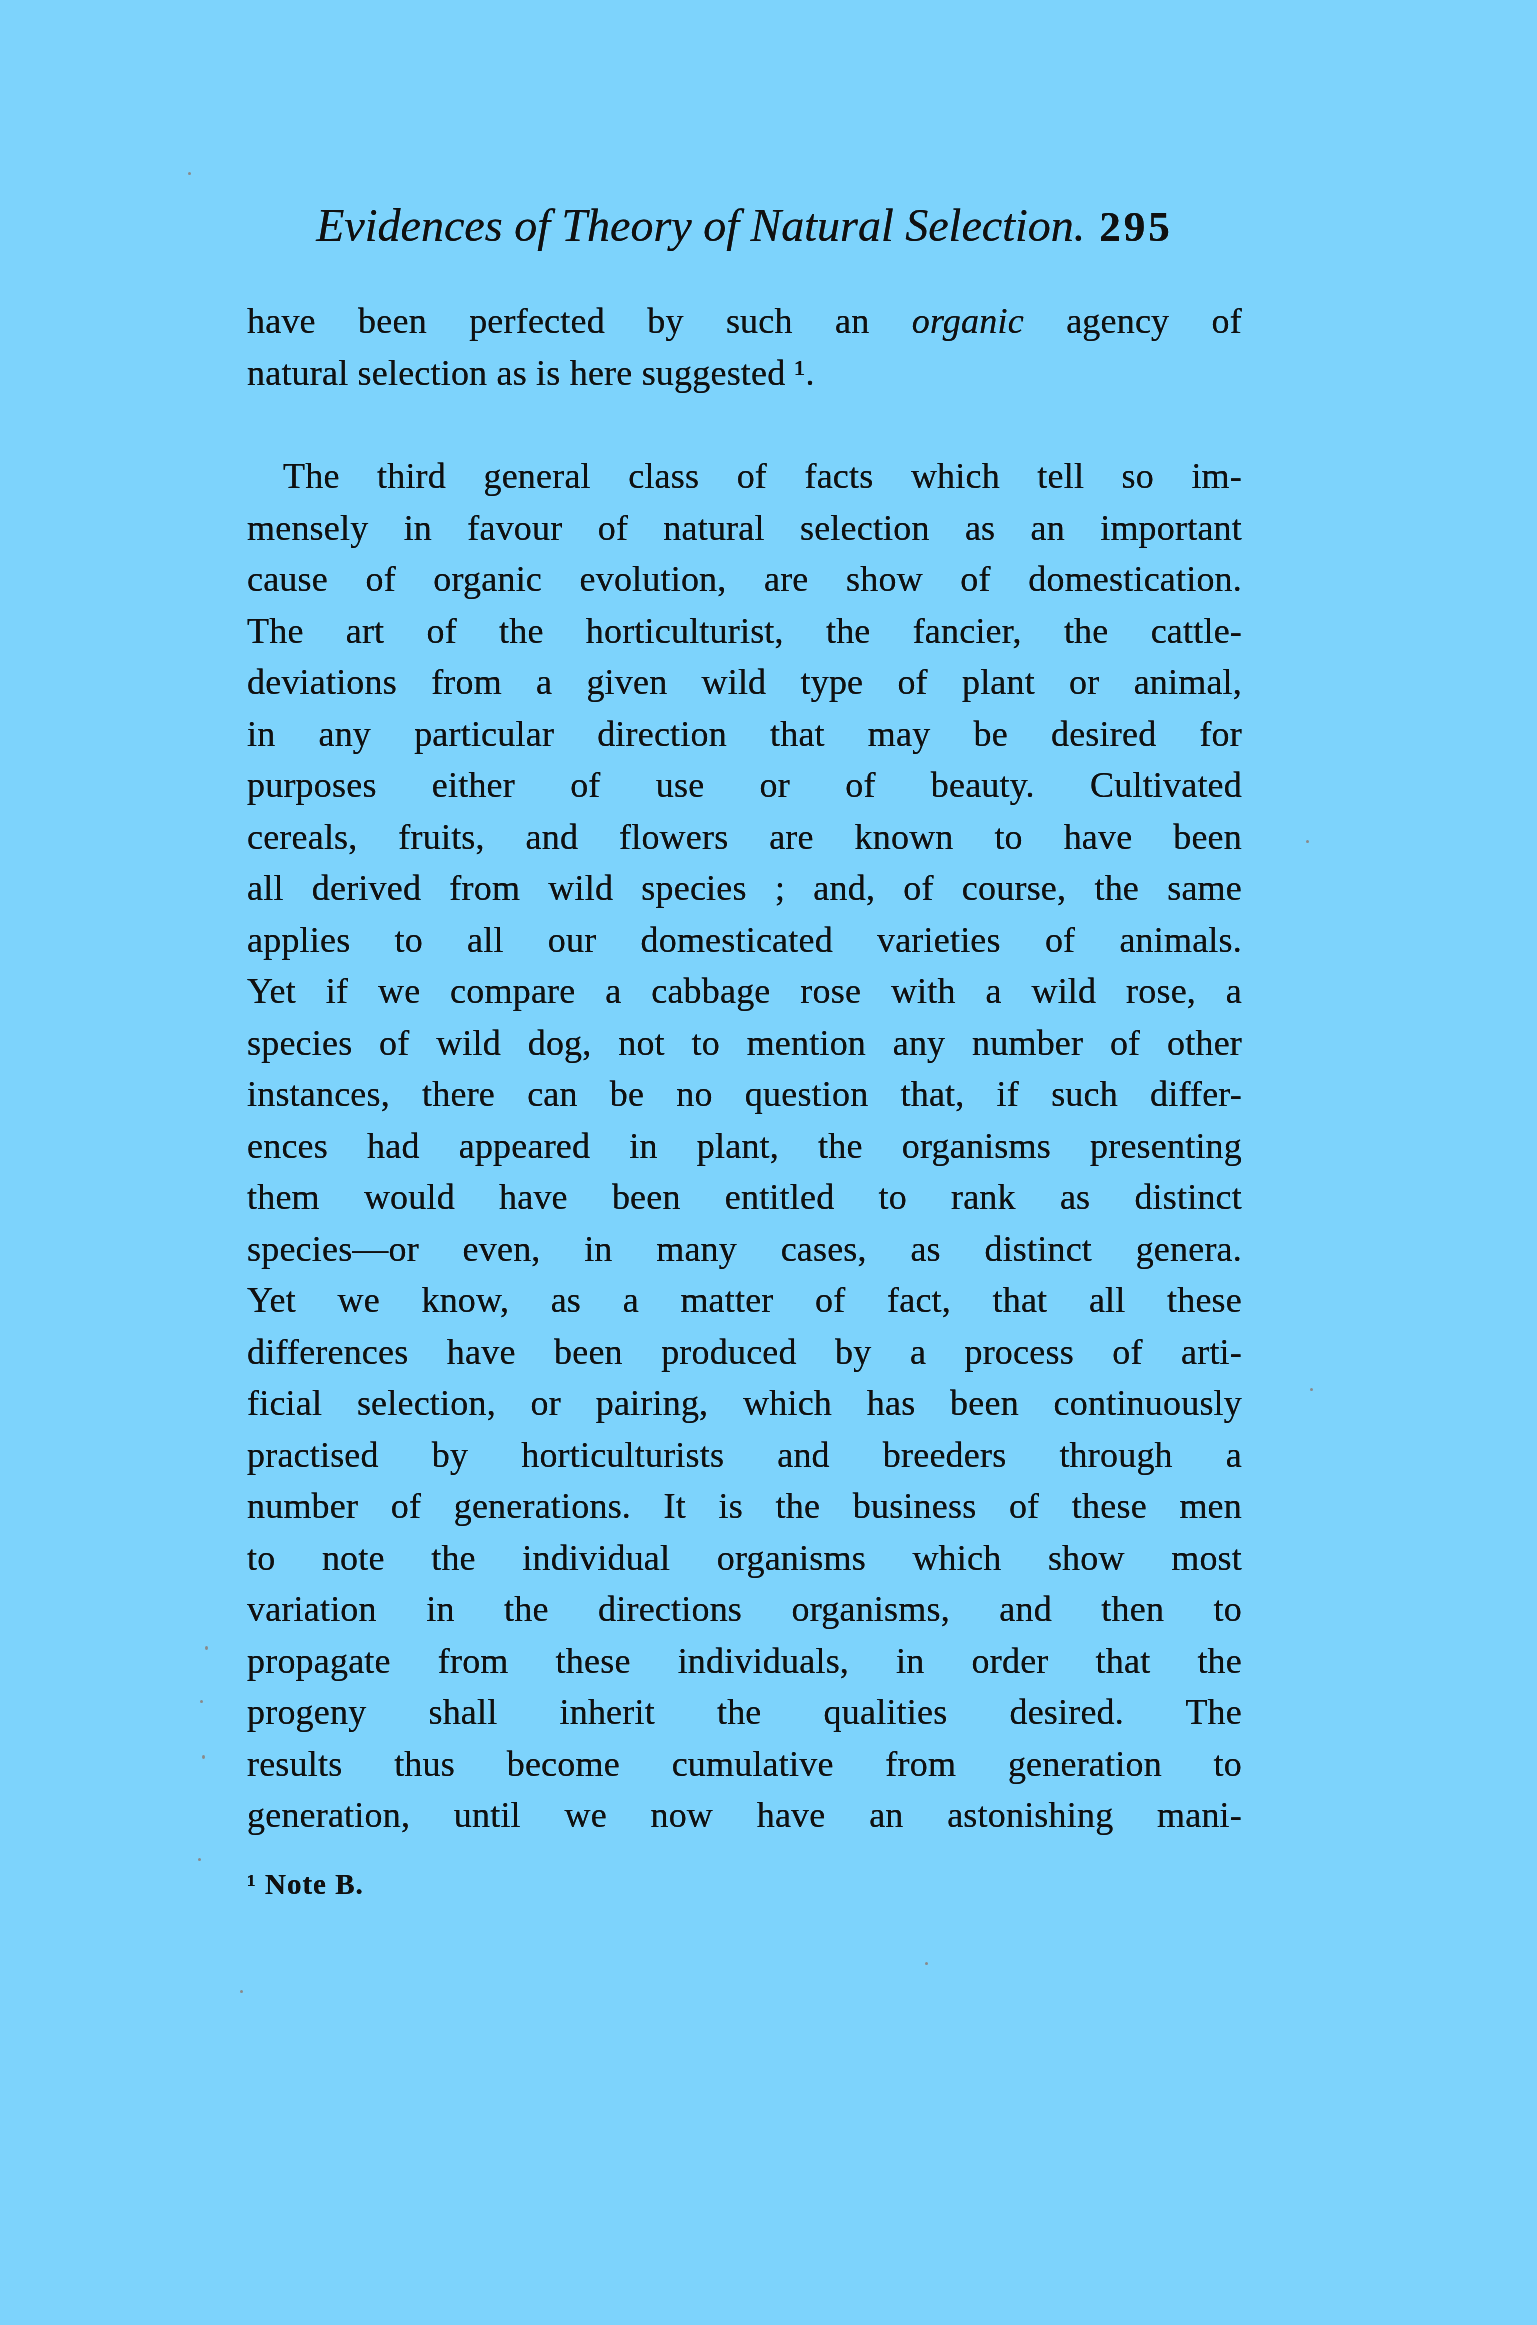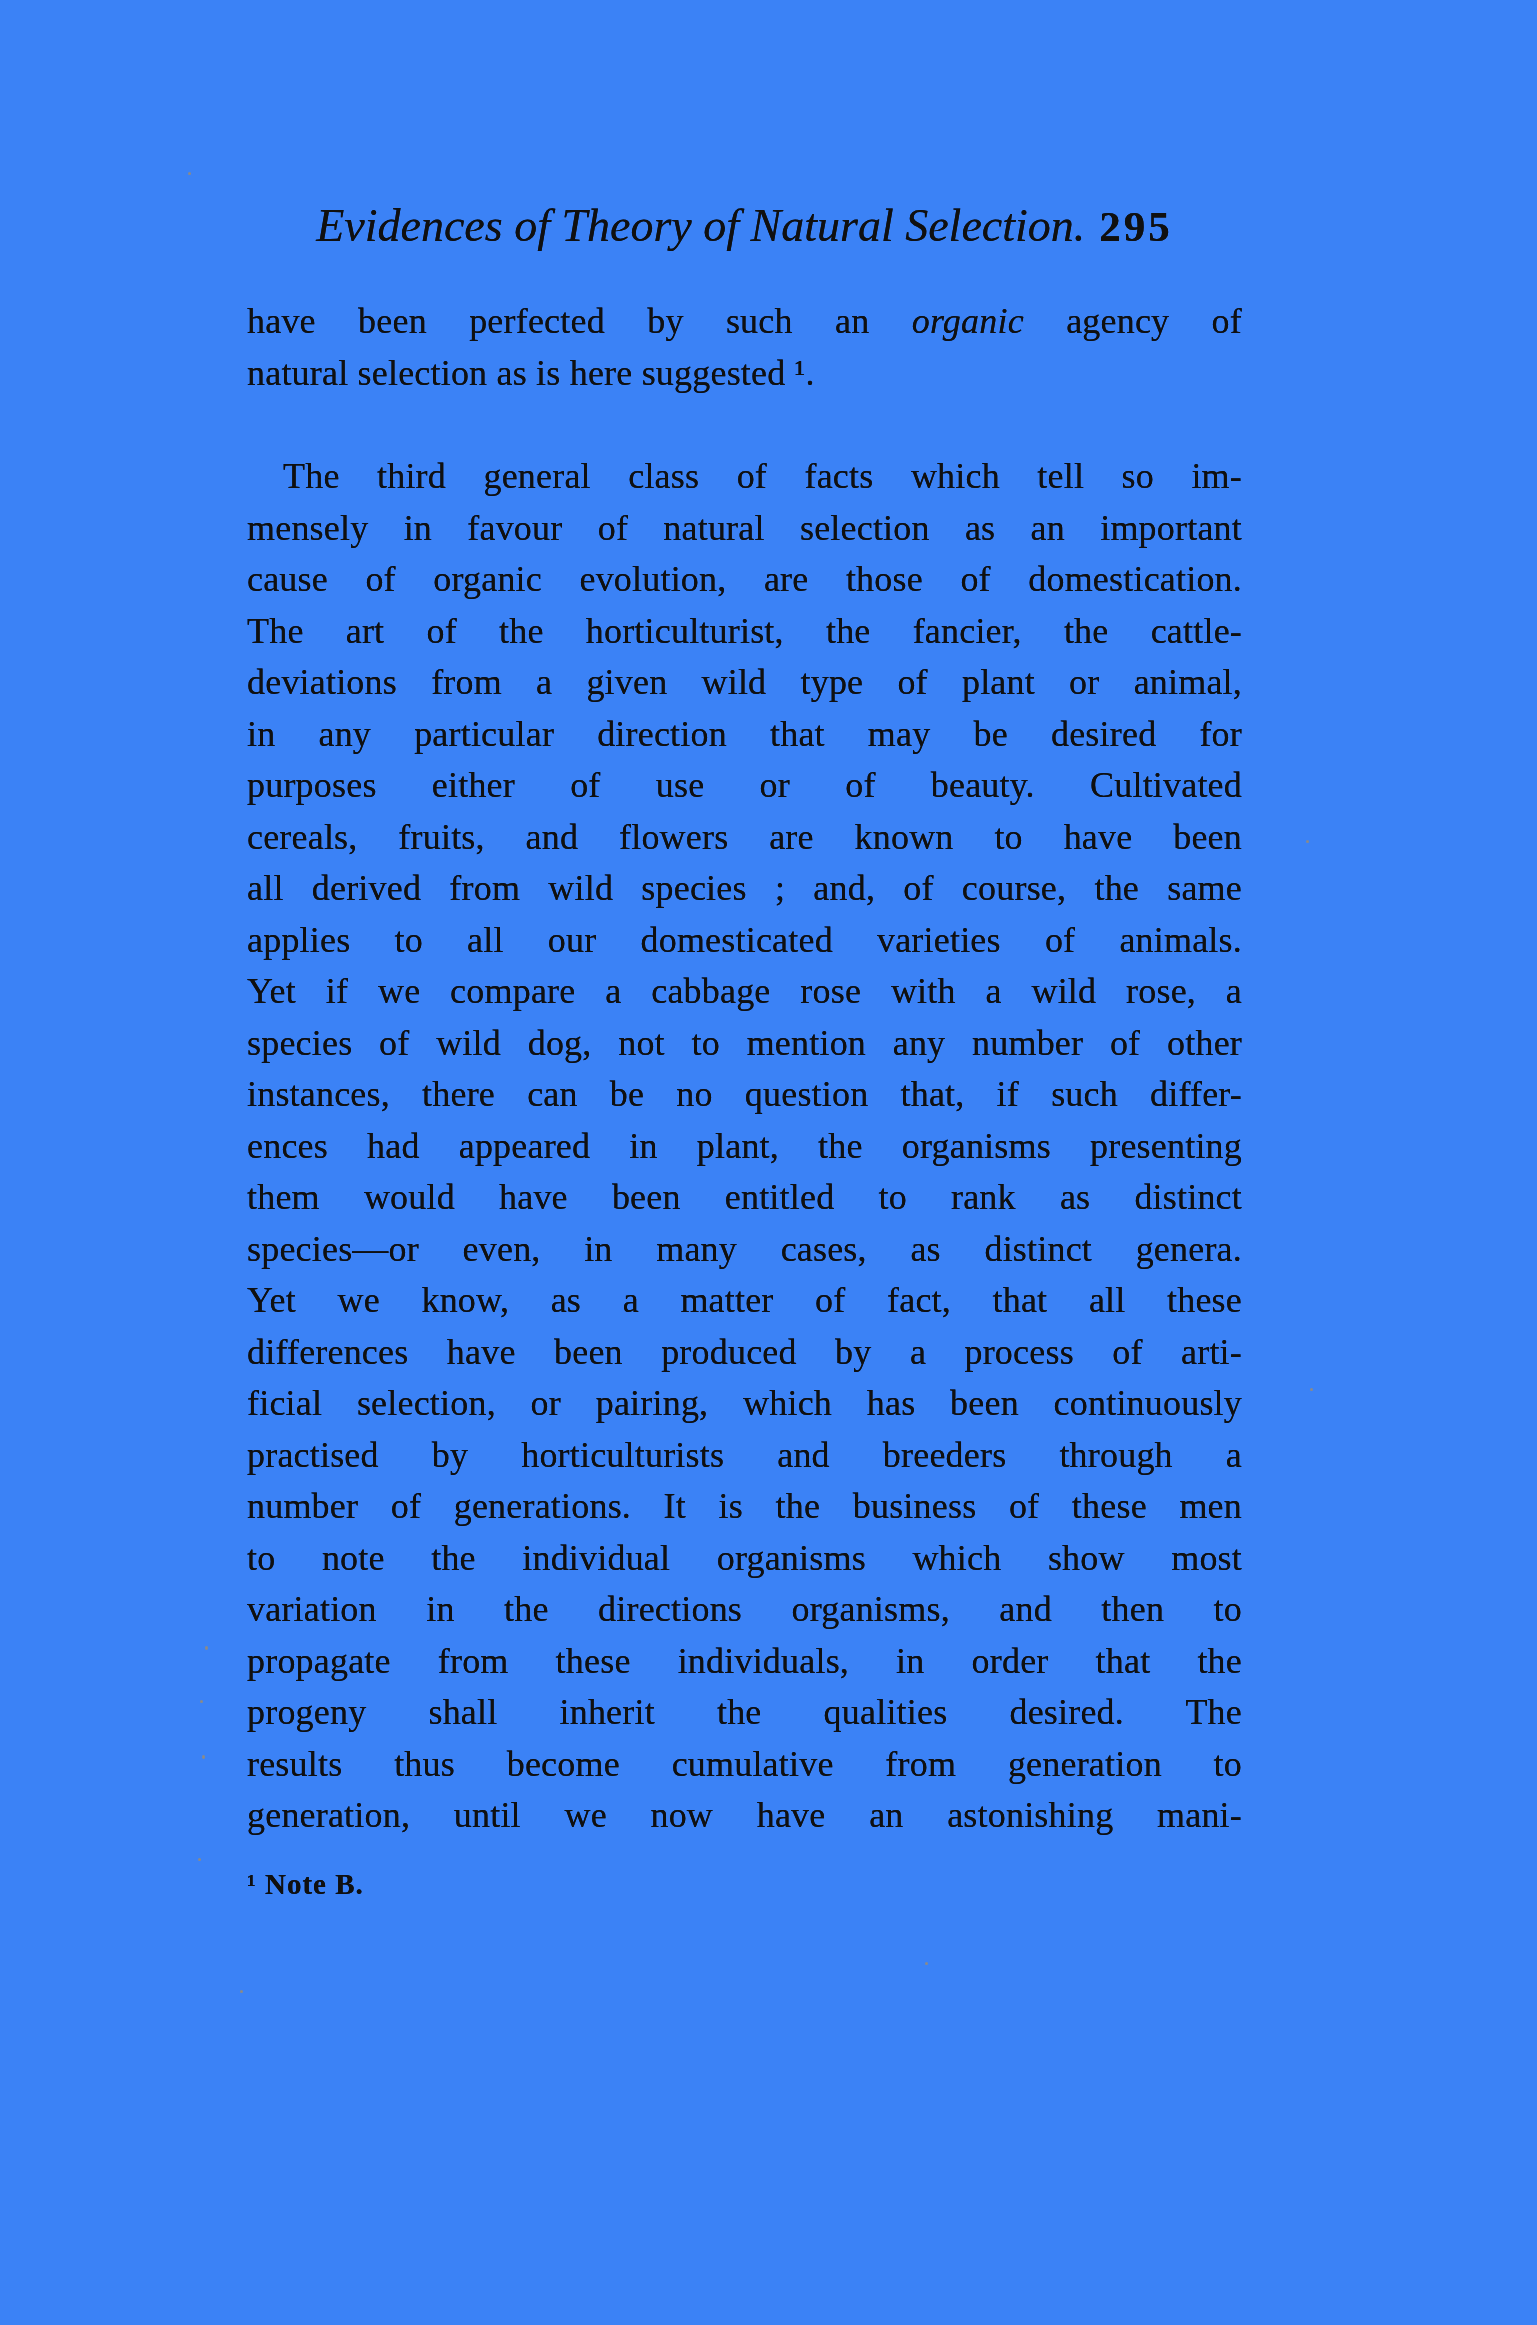--- a/index.html
+++ b/index.html
@@ -9,21 +9,21 @@
     height: 2325px;
     background: #ffffff;
     overflow: hidden;
     font-family: "Liberation Serif", serif;
     color: #101010;
   }
   .page {
     position: relative;
     width: 1537px;
     height: 2325px;
-    background: #3b82f6;
+    background: #7dd3fc;
   }
   .running-header {
     position: absolute;
     left: 247px;
     top: 200px;
     width: 995px;
     text-align: center;
     font-style: italic;
     font-size: 46px;
     line-height: 52px;
@@ -83,21 +83,21 @@
 
   <div class="page-body">
 
   <div class="paragraph">
         <div class="line">have been perfected by such an <i>organic</i> agency of</div>
         <div class="line last-left">natural selection as is here suggested ¹.</div>
       </div>
       <div class="paragraph">
         <div class="line indented">The third general class of facts which tell so im-</div>
         <div class="line">mensely in favour of natural selection as an important</div>
-        <div class="line">cause of organic evolution, are those of domestication.</div>
+        <div class="line">cause of organic evolution, are show of domestication.</div>
         <div class="line">The art of the horticulturist, the fancier, the cattle-</div>
         <div class="line">deviations from a given wild type of plant or animal,</div>
         <div class="line">in any particular direction that may be desired for</div>
         <div class="line">purposes either of use or of beauty.  Cultivated</div>
         <div class="line">cereals, fruits, and flowers are known to have been</div>
         <div class="line">all derived from wild species ; and, of course, the same</div>
         <div class="line">applies to all our domesticated varieties of animals.</div>
         <div class="line">Yet if we compare a cabbage rose with a wild rose, a</div>
         <div class="line">species of wild dog, not to mention any number of other</div>
         <div class="line">instances, there can be no question that, if such differ-</div>

